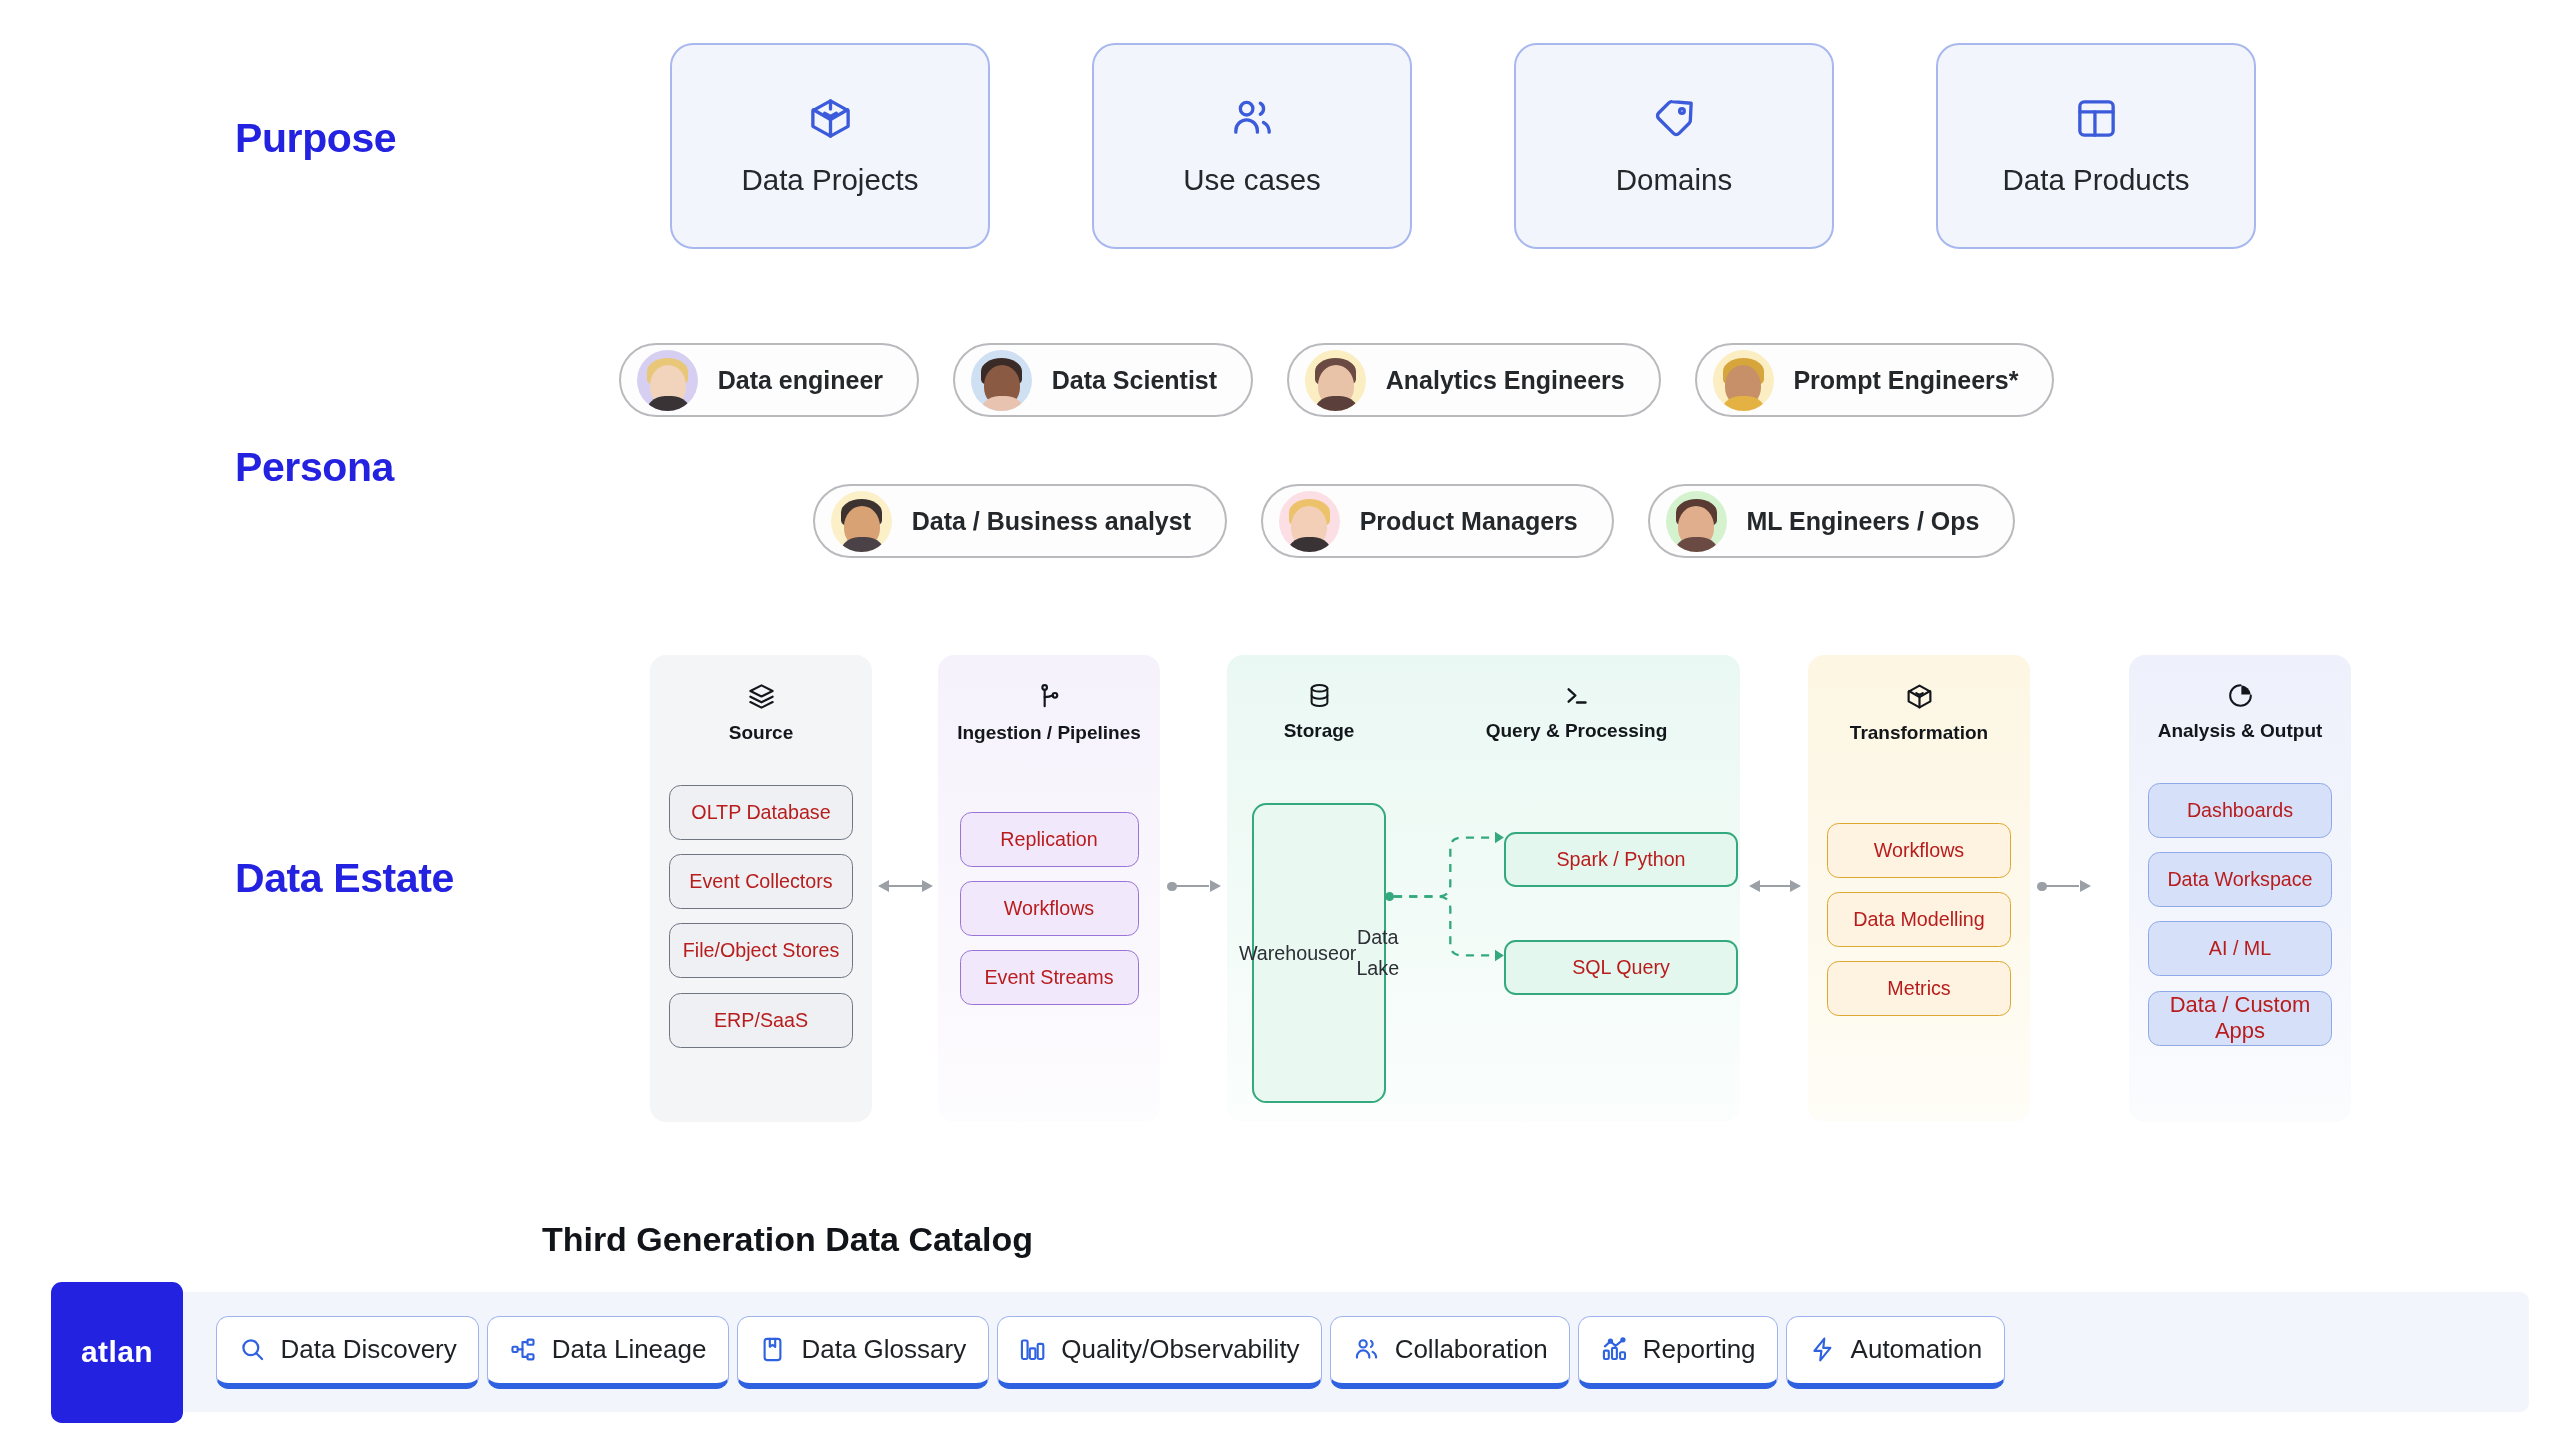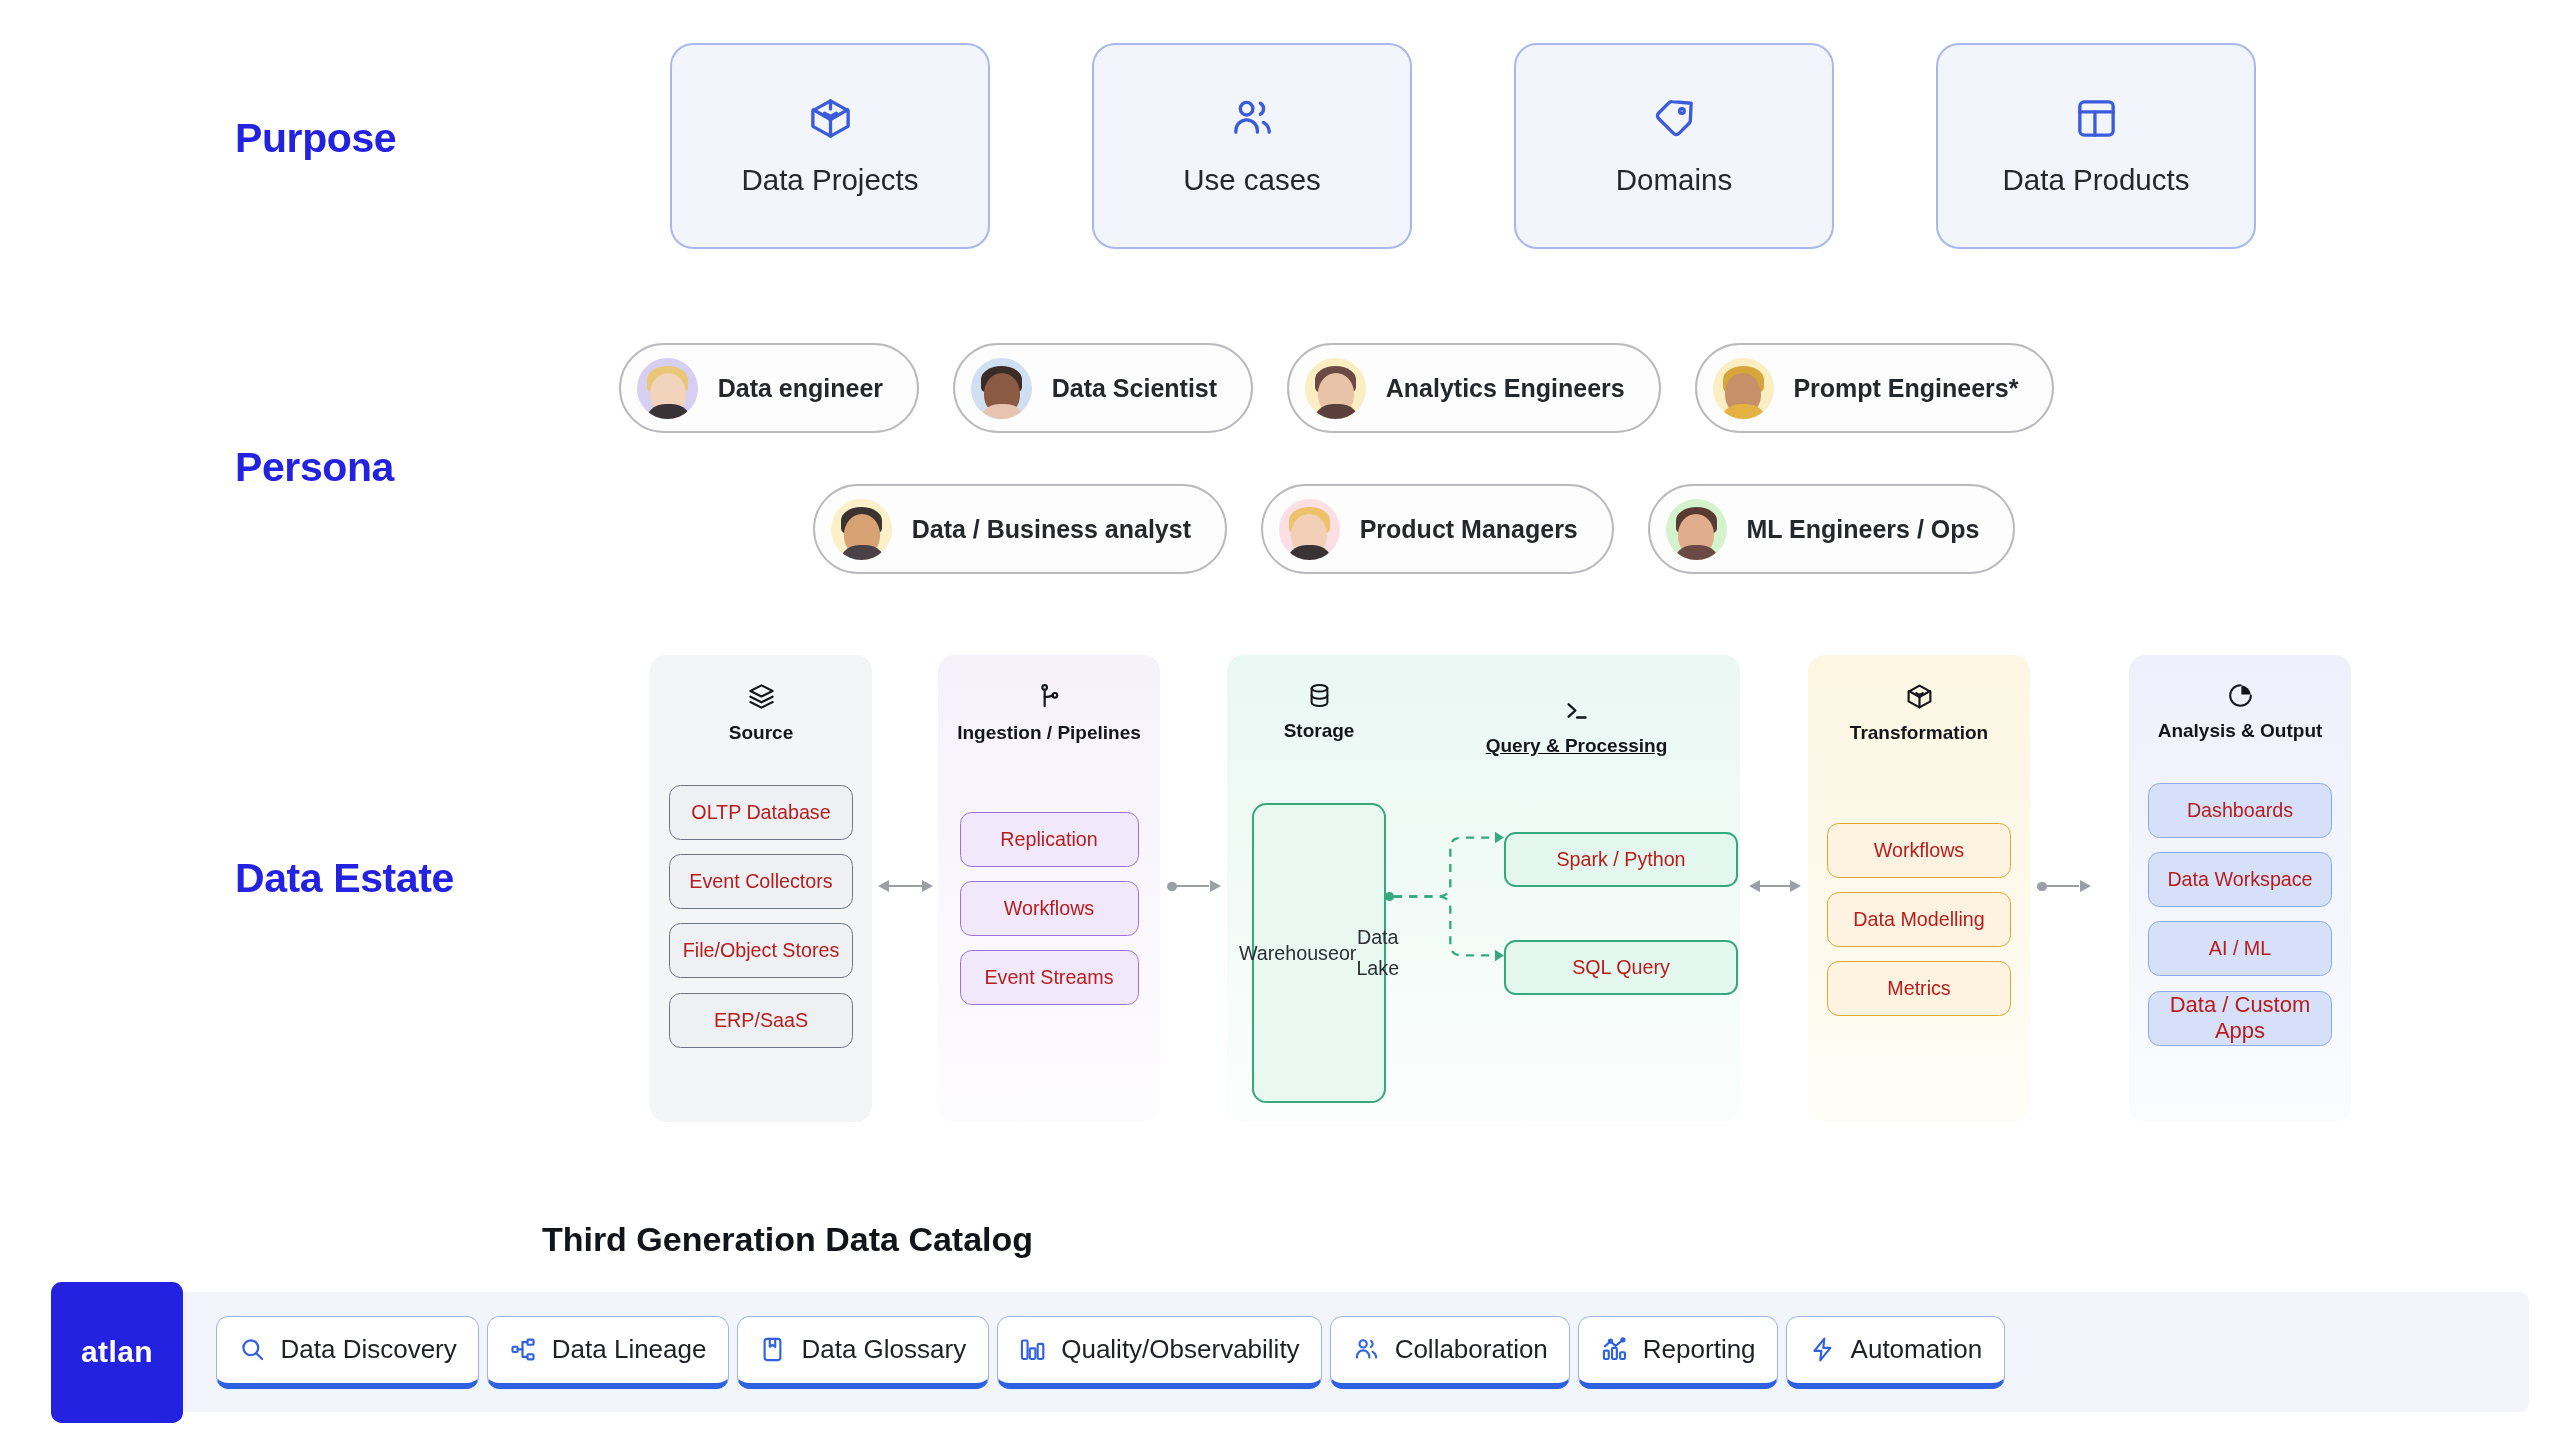--- a/index.html
+++ b/index.html
@@ -46,21 +46,21 @@
   
   .persona-row-1 {
     position: absolute; left: 619px; top: 343px;
     display: flex; gap: 34px;
   }
   .persona-row-2 {
     position: absolute; left: 813px; top: 484px;
     display: flex; gap: 34px;
   }
   .persona-pill {
-    height: 90px;
+    height: 74px;
     background: #fdfdfe;
     border: 2.2px solid #b9babd;
     border-radius: 47px;
     display: flex; align-items: center;
     padding: 0 34px 0 16px;
     gap: 19.7px;
   }
   .persona-pill .avatar {
     width: 61px; height: 61px; border-radius: 50%;
     flex: 0 0 61px; position: relative; overflow: hidden;
@@ -127,21 +127,21 @@
   
   #warehouse-box {
     position: absolute; left: 25px; top: 148px;
     width: 134px; height: 300px;
     border: 2.2px solid #35a97e; border-radius: 14.3px;
     background: #eaf8f2;
     display:flex; align-items:center; justify-content:center;
     text-align:center; font-size: 19.7px; color:#2c2f33; line-height: 1.55;
   }
   #storage-head { position:absolute; left: 25px; top: 0; width: 134px; }
-  #qp-head { position:absolute; left: 215px; top: 15px; width: 269px; text-decoration: underline; }
+  #qp-head { position:absolute; left: 215px; top: 0; width: 269px; }
   #spark-chip { position:absolute; left: 277px; top: 177px; }
   #sql-chip   { position:absolute; left: 277px; top: 285px; }
 
   
   .arrow { position: absolute; height: 18px; }
   .arrow .line { position:absolute; top: 8px; height: 2.2px; background:#9aa0a6; }
   .arrow .head-r {
     position: absolute; top: 2.7px; width: 0; height: 0;
     border-top: 6.3px solid transparent; border-bottom: 6.3px solid transparent;
     border-left: 11.6px solid #9aa0a6;

